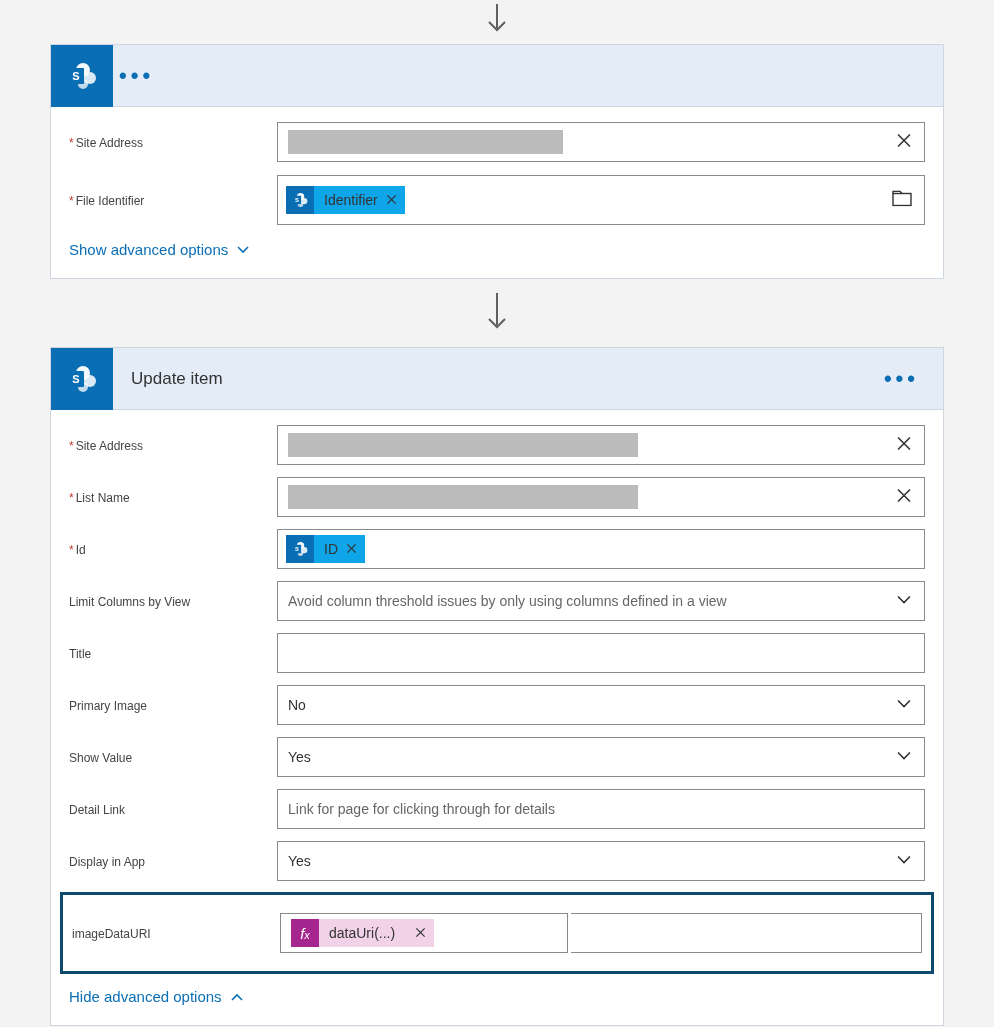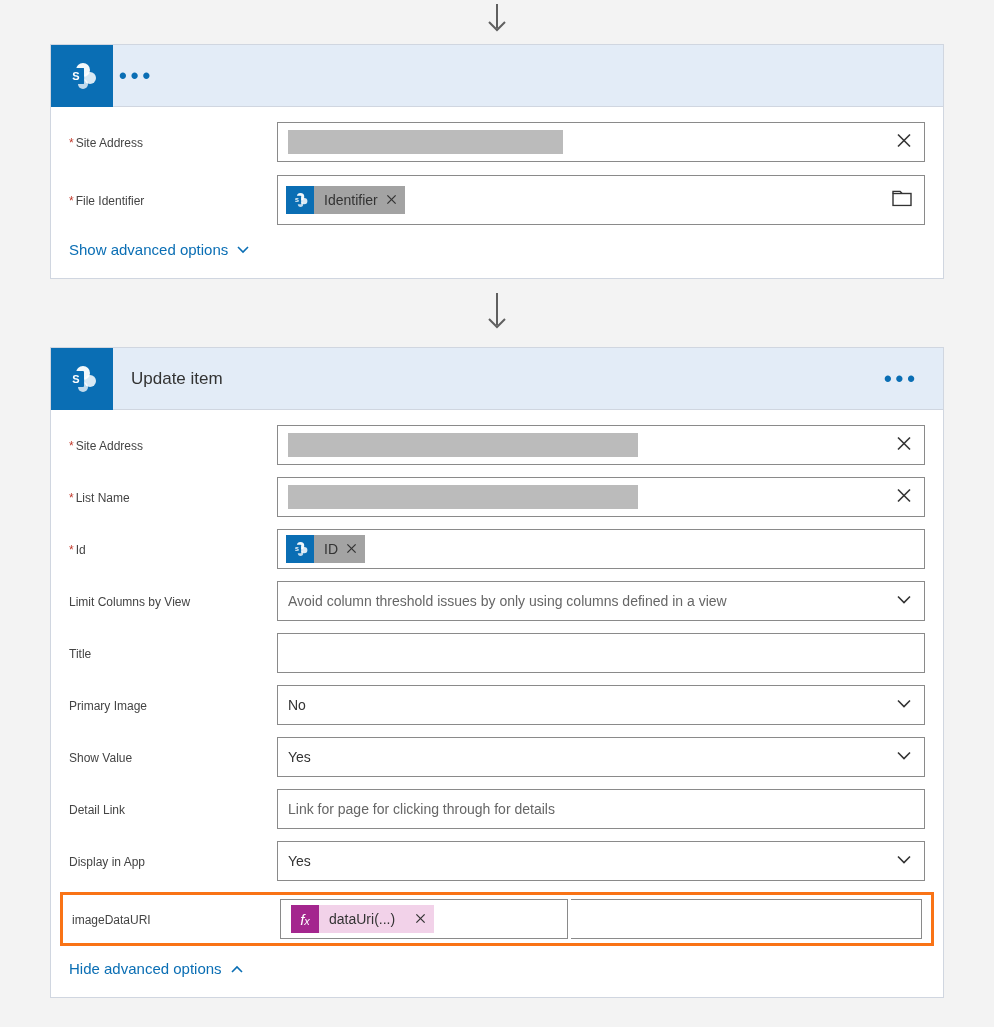--- a/index.html
+++ b/index.html
@@ -113,21 +113,21 @@
     position: absolute;
     right: 12px;
     top: 50%;
     transform: translateY(-50%);
     pointer-events: none;
   }
   .placeholder-text { color: #666; }
   .token {
     display: inline-flex;
     align-items: center;
-    background: #a3a3a3;
+    background: #0ea5e9;
     height: 28px;
     padding-right: 8px;
     margin-left: -2px;
   }
   .token .token-icon {
     width: 28px;
     height: 28px;
     background: #0a6eb4;
     display: flex;
     align-items: center;
@@ -166,22 +166,22 @@
     color: #0a6eb4;
     font-size: 15px;
     padding: 4px 0 2px 0;
     display: inline-flex;
     align-items: center;
     cursor: pointer;
     justify-content: flex-end;
   }
   .adv-link svg { margin-left: 8px; }
   .red-outline {
-    border: 3px solid #f97316;
-    padding: 4px 6px;
+    border: 3px solid #0c4a6e;
+    padding: 18px 6px;
     margin: 0 -9px 10px -9px;
     display:flex;
     align-items:center;
   }
   .red-outline .field-label { padding-left:3px; width:211px;}
   .red-outline .field-input { margin-right:3px;}
   .select-text { color:#333; }
   .tight { margin-bottom:10px; }
 </style>
 </head>

